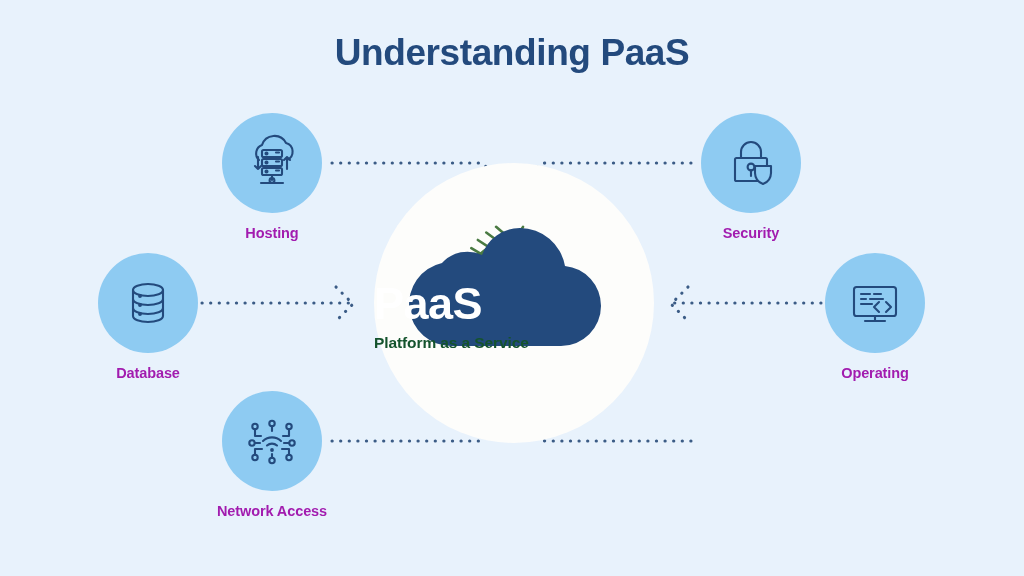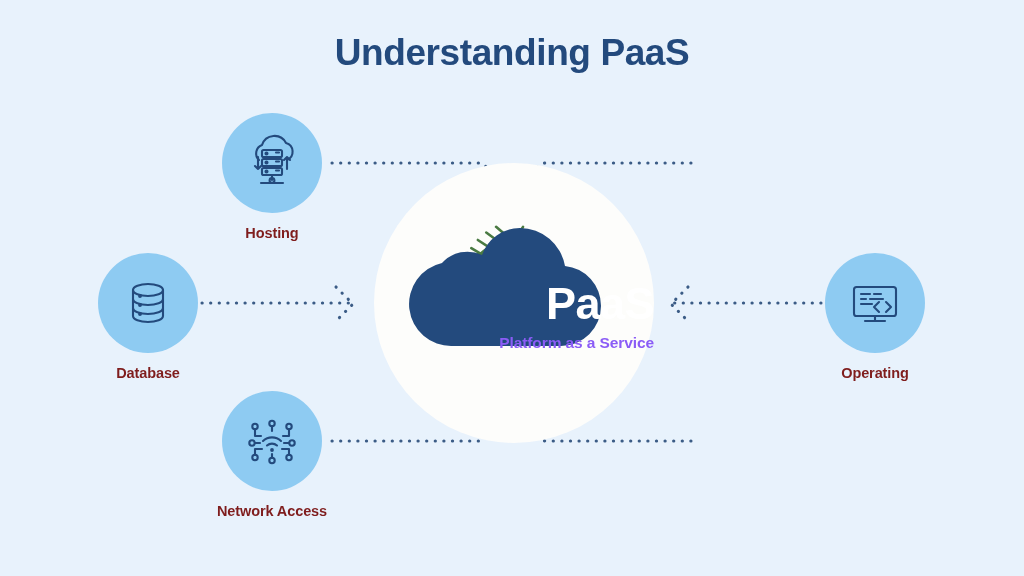--- a/index.html
+++ b/index.html
@@ -65,36 +65,36 @@
     position: absolute;
     left: 0; top: 0;
     width: 280px;
     height: 280px;
   }
   .hub-text {
     position: absolute;
     left: 0;
     top: 118px;
     width: 280px;
-    text-align: right;
+    text-align: left;
     pointer-events: none;
   }
   .hub-title {
     font-size: 45px;
     font-weight: bold;
     color: #ffffff;
     letter-spacing: -0.5px;
     line-height: 1;
     font-family: "Liberation Sans", sans-serif;
   }
   .hub-sub {
     margin-top: 8px;
     font-size: 15.5px;
     font-weight: bold;
-    color: #8b5cf6;
+    color: #14532d;
     letter-spacing: -0.1px;
     font-family: "Liberation Sans", sans-serif;
   }
 
   
   .node {
     position: absolute;
     width: 160px;
     margin-left: -80px;
     text-align: center;
@@ -106,21 +106,21 @@
     border-radius: 50%;
     background: #8ecbf2;
     display: flex;
     align-items: center;
     justify-content: center;
   }
   .node-label {
     margin-top: 12px;
     font-size: 14.5px;
     font-weight: bold;
-    color: #7f1d1d;
+    color: #a21caf;
     letter-spacing: -0.1px;
     font-family: "Liberation Sans", sans-serif;
   }
 </style>
 </head>
 <body>
 
 <div id="stage">
 
   <div class="title">Understanding PaaS</div>
@@ -279,20 +279,32 @@
         <path d="M39 37 h7 v6"></path>
         <circle cx="46" cy="45.5" r="2.7"></circle>
 
         <path d="M29 42 v4"></path>
         <circle cx="29" cy="48.5" r="2.7"></circle>
       </svg>
     </div>
     <div class="node-label">Network Access</div>
   </div>
 
+  <div class="node" style="left:751px; top:113px;">
+    <div class="node-circle">
+      <svg width="58" height="58" viewBox="0 0 58 58" fill="none" stroke="#234a7d" stroke-width="2.1" stroke-linecap="round" stroke-linejoin="round">
+        <path d="M19 24 v-6 a10 10 0 0 1 20 0 v6"></path>
+        <rect x="13" y="24" width="32" height="23" rx="1.6"></rect>
+        <circle cx="29" cy="33" r="3.4"></circle>
+        <path d="M29 36.4 v5.6"></path>
+        <path d="M33 32 h16 v7 a12 12 0 0 1 -8 11 a12 12 0 0 1 -8 -11 z" fill="#8ecbf2"></path>
+      </svg>
+    </div>
+    <div class="node-label">Security</div>
+  </div>
 
   <div class="node" style="left:875px; top:253px;">
     <div class="node-circle">
       <svg width="60" height="60" viewBox="0 0 60 60" fill="none" stroke="#234a7d" stroke-width="2.1" stroke-linecap="round" stroke-linejoin="round">
         <rect x="9" y="14" width="42" height="29" rx="2.6"></rect>
         <path d="M16 21 h9"></path>
           <path d="M29 21 h7"></path>
         <path d="M16 26 h5"></path>
           <path d="M25 26 h13"></path>
         <path d="M16 31 h11"></path>

